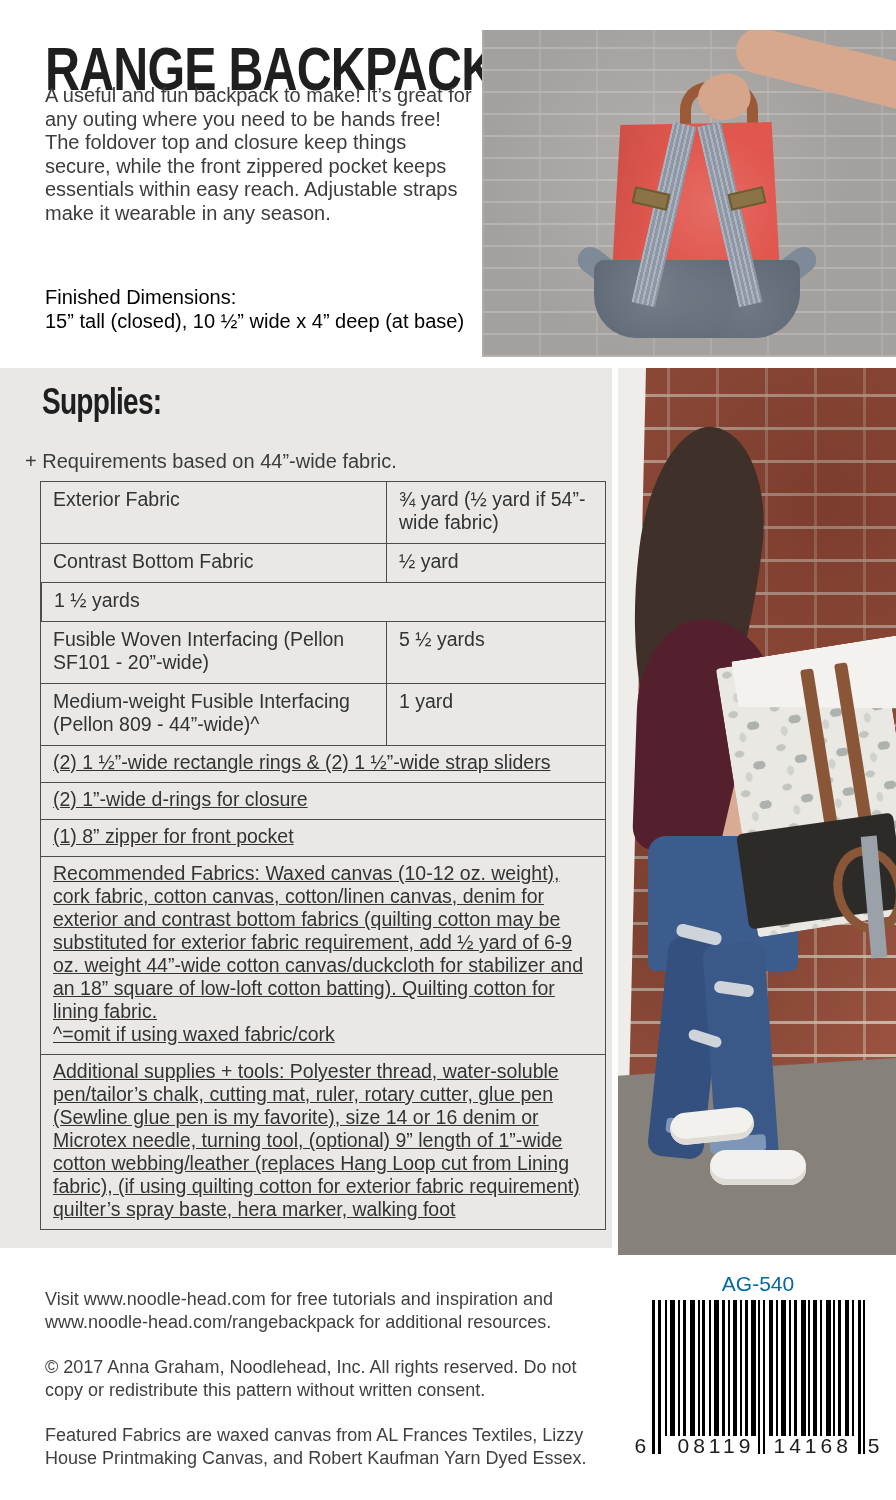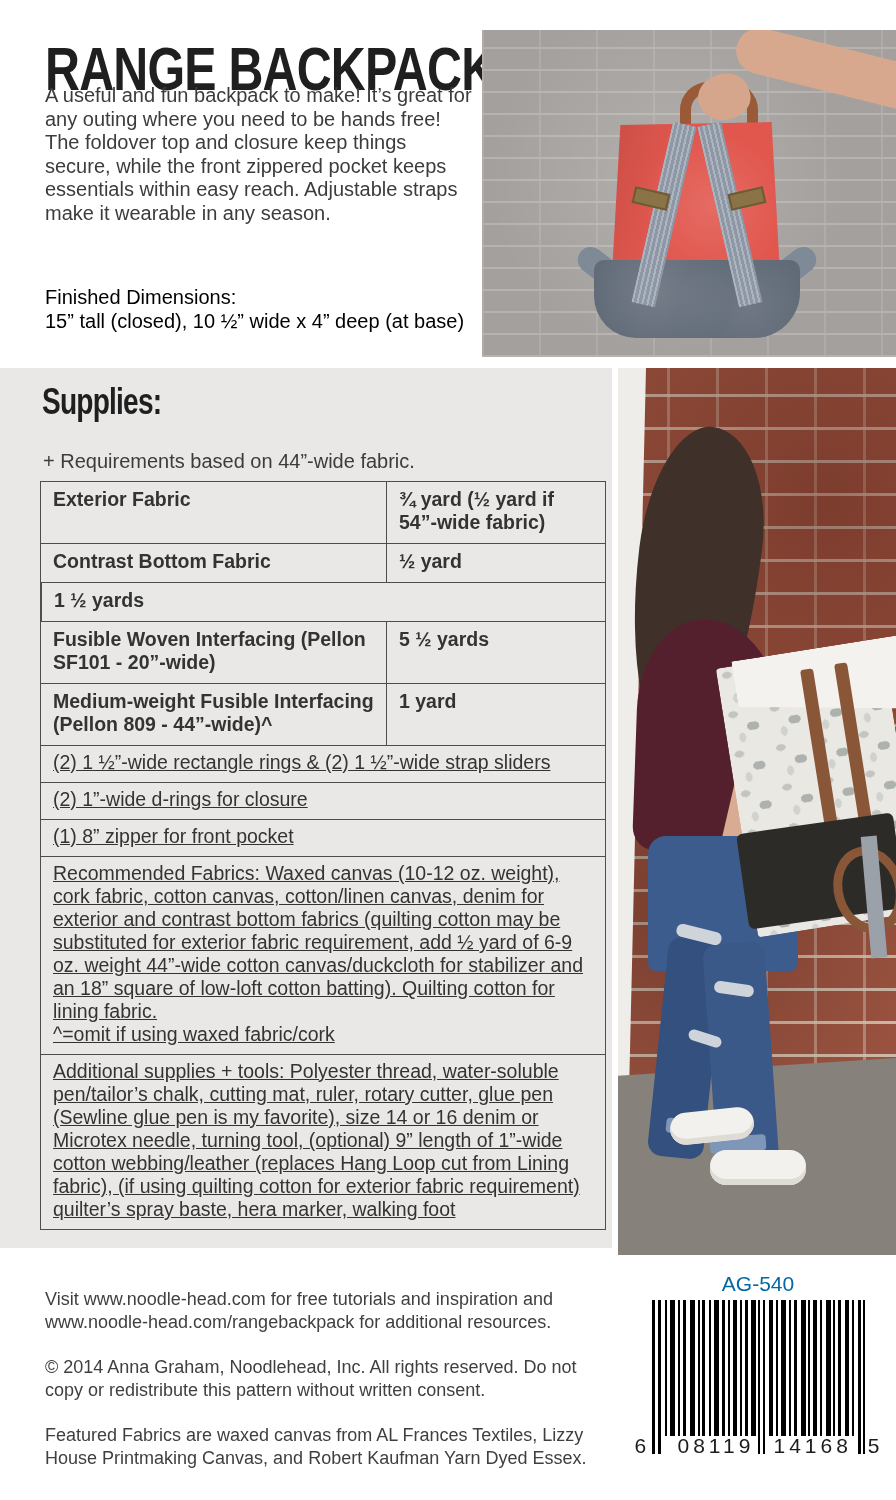--- a/index.html
+++ b/index.html
@@ -93,24 +93,24 @@
      clip-path:polygon(0 0,100% 0,100% 100%,0 62%);}
   .bag-leather{width:13px;height:205px;background:#8a5638;border-radius:3px;}
   .bl1{left:198px;top:300px;transform:rotate(-9deg);}
   .bl2{left:232px;top:294px;transform:rotate(-9deg);}
   .bag-bottom{left:124px;top:455px;width:158px;height:96px;background:#2d2b28;transform:rotate(-8deg);border-radius:6px;}
   .bag-loop{left:216px;top:478px;width:52px;height:70px;border:9px solid #8a5638;border-radius:50%;transform:rotate(-16deg);}
   .bag-strap2{left:248px;top:468px;width:16px;height:122px;background:#9aa1a8;transform:rotate(-5deg);}
   
   .panel{position:absolute;left:0;top:368px;width:612px;height:880px;background:#e9e8e6;}
   .sup-head{position:absolute;left:42px;top:384px;font-size:36px;line-height:1;}
-  .sup-note{position:absolute;left:43px;top:450px;font-size:20px;color:#3c3c3c;}
+  .sup-note{position:absolute;left:25px;top:450px;font-size:20px;color:#3c3c3c;}
   .table{position:absolute;left:40px;top:481px;width:564px;border:1.6px solid #4d4d4d;
      font-size:19.5px;line-height:23px;color:#333;}
-  .srow{display:grid;grid-template-columns:345px 1fr;border-bottom:1.6px solid #4d4d4d;font-weight:bold;}
+  .srow{display:grid;grid-template-columns:345px 1fr;border-bottom:1.6px solid #4d4d4d;}
   .srow:last-of-type{border-bottom:none;}
   .cell{padding:6px 12px 9px;}
   .qty{border-left:1.6px solid #4d4d4d;}
   .frow,.prow{padding:5px 12px 8px;border-bottom:1.6px solid #4d4d4d;text-decoration:underline;}
   .prow:last-child{border-bottom:none;}
   
   .footer{position:absolute;left:45px;top:1288px;width:548px;font-size:18px;line-height:22.5px;color:#3f3f3f;}
   .footer p{margin:0 0 23px 0;}
   .barcode-wrap{position:absolute;left:648px;top:1272px;width:220px;}
   .bc-label{text-align:center;font-size:21px;color:#0369a1;margin-bottom:4px;}
@@ -210,21 +210,21 @@
     <div class="shape bag-flap"></div>
     <div class="shape bag-leather bl1"></div>
     <div class="shape bag-leather bl2"></div>
     <div class="shape bag-bottom"></div>
     <div class="shape bag-loop"></div>
     <div class="shape bag-strap2"></div>
   </div>
 
   <div class="footer">
     <p>Visit www.noodle-head.com for free tutorials and inspiration and www.noodle-head.com/rangebackpack for additional resources.</p>
-    <p>© 2014 Anna Graham, Noodlehead, Inc. All rights reserved. Do not copy or redistribute this pattern without written consent.</p>
+    <p>© 2017 Anna Graham, Noodlehead, Inc. All rights reserved. Do not copy or redistribute this pattern without written consent.</p>
     <p>Featured Fabrics are waxed canvas from AL Frances Textiles, Lizzy House Printmaking Canvas, and Robert Kaufman Yarn Dyed Essex.</p>
   </div>
 
   <div class="barcode-wrap">
     <div class="bc-label">AG-540</div>
     <div class="bc-bars">
       <svg width="213" height="154" viewBox="0 0 213 154">
         <rect x="0" y="0" width="3" height="154" fill="#000"></rect>
           <rect x="6" y="0" width="3" height="154" fill="#000"></rect>
         <rect x="13" y="0" width="2" height="136" fill="#000"></rect>

